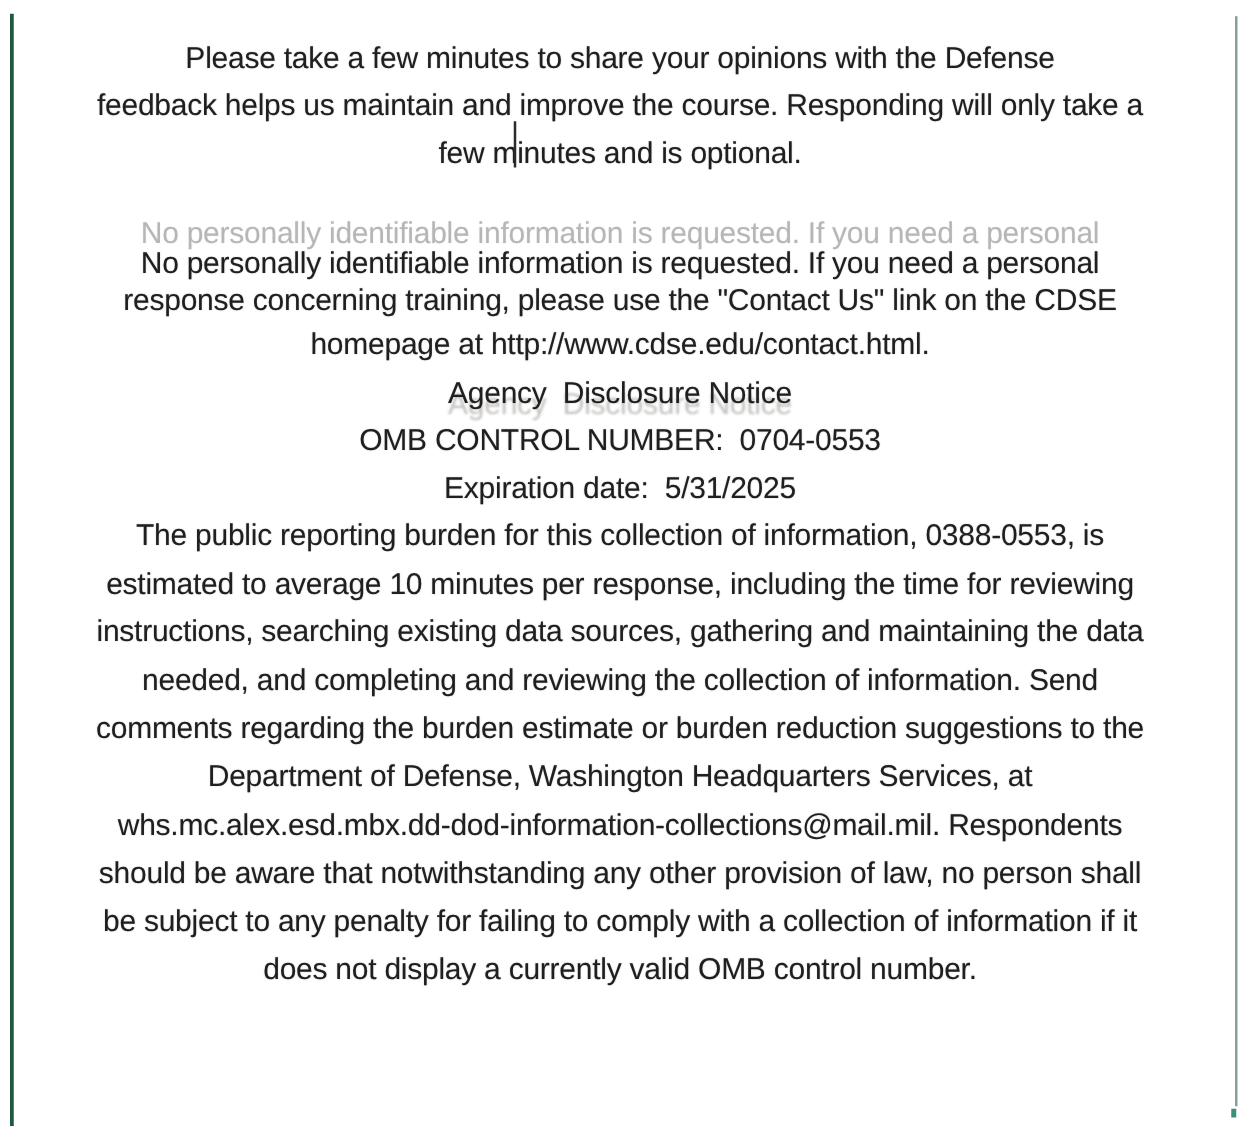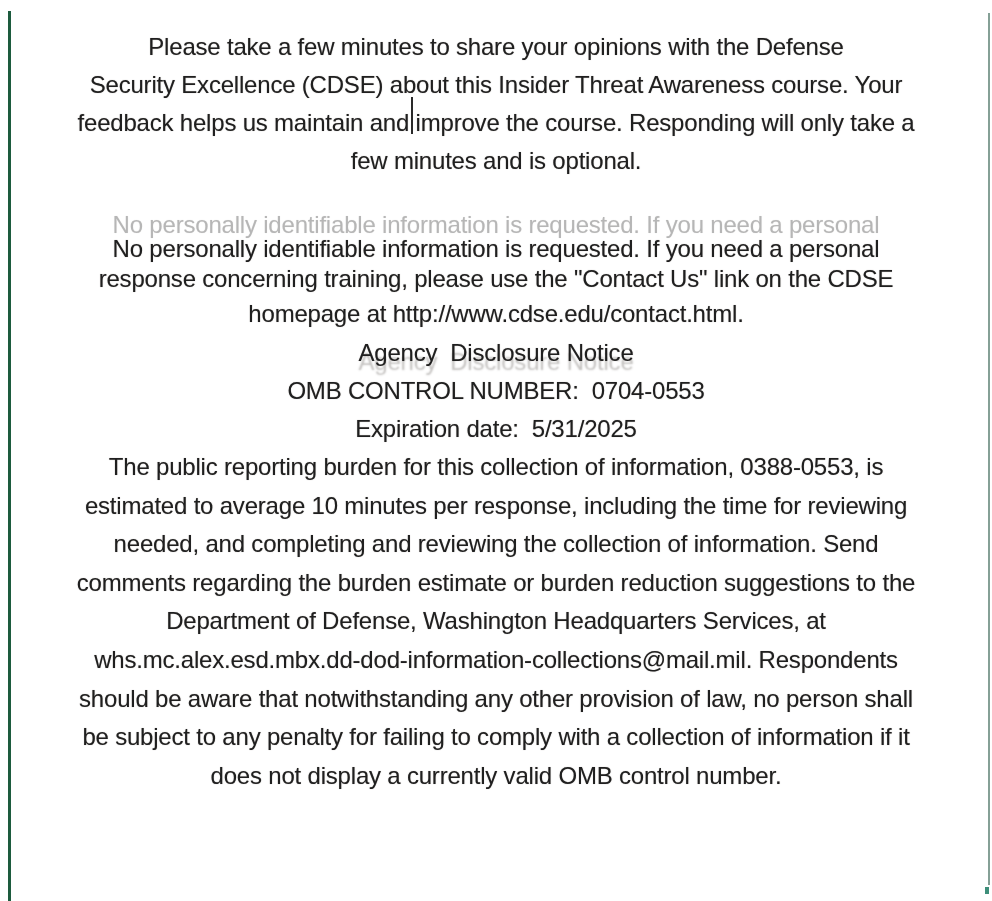--- a/index.html
+++ b/index.html
@@ -50,21 +50,20 @@
   <div id="left-border" class="border-line" style="background-color: rgb(29, 91, 62);"></div>
 
   <div id="right-border" class="border-line" style="background-color: rgb(133, 160, 150);"></div>
 
   <div id="right-border-end" class="border-line" style="background-color: rgb(62, 143, 122);"></div>
 
   <div class="content">
 
     <div class="intro-block">
         <div class="line">Please take a few minutes to share your opinions with the Defense</div>
-        <div class="line">Security Excellence (CDSE) about this Insider Threat Awareness course. Your</div>
         <div class="line">feedback helps us maintain and improve the course. Responding will only take a</div>
         <div class="line">few minutes and is optional.</div>
       </div>
 
     <div class="spacer1"></div>
 
     <div class="line ghost-line">No personally identifiable information is requested. If you need a personal</div>
 
     <div class="line privacy-l1">No personally identifiable information is requested. If you need a personal</div>
 
@@ -74,20 +73,21 @@
 
     <div class="line notice-heading">Agency  Disclosure Notice</div>
 
     <div class="line omb-line">OMB CONTROL NUMBER:  0704-0553</div>
 
     <div class="line exp-line">Expiration date:  5/31/2025</div>
 
     <div class="burden-block">
         <div class="line">The public reporting burden for this collection of information, 0388-0553, is</div>
         <div class="line">estimated to average 10 minutes per response, including the time for reviewing</div>
+        <div class="line">instructions, searching existing data sources, gathering and maintaining the data</div>
         <div class="line">needed, and completing and reviewing the collection of information. Send</div>
         <div class="line">comments regarding the burden estimate or burden reduction suggestions to the</div>
         <div class="line">Department of Defense, Washington Headquarters Services, at</div>
         <div class="line">whs.mc.alex.esd.mbx.dd-dod-information-collections@mail.mil. Respondents</div>
         <div class="line">should be aware that notwithstanding any other provision of law, no person shall</div>
         <div class="line">be subject to any penalty for failing to comply with a collection of information if it</div>
         <div class="line">does not display a currently valid OMB control number.</div>
       </div>
 
   </div>

